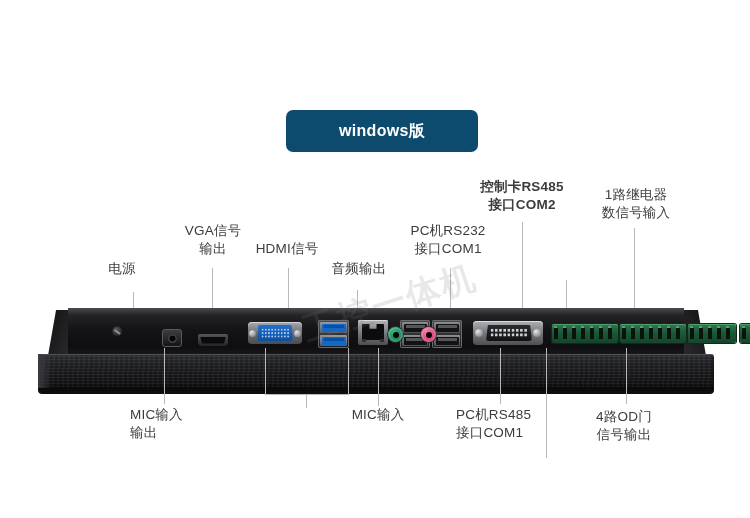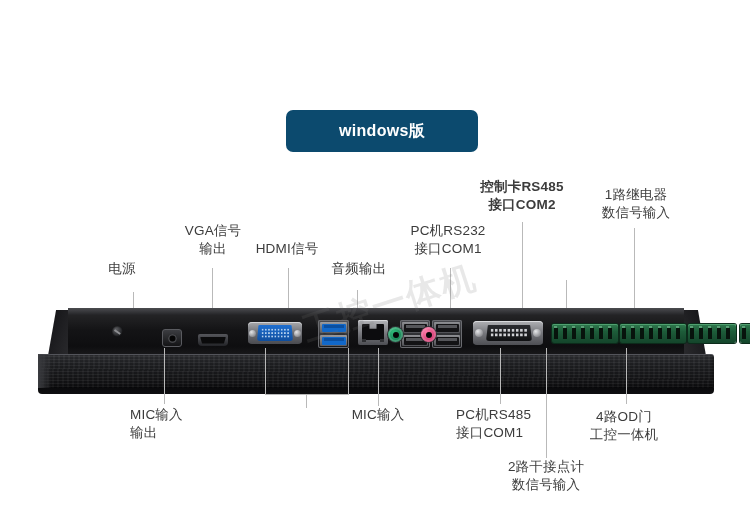--- a/index.html
+++ b/index.html
@@ -368,18 +368,16 @@
   <div class="vline" style="left:378px;top:348px;height:58px;"></div>
   <div class="vline" style="left:500px;top:348px;height:56px;"></div>
   <div class="vline" style="left:546px;top:348px;height:110px;"></div>
   <div class="vline" style="left:626px;top:348px;height:56px;"></div>
 
   <div class="lbl" style="left:130px;top:406px;width:96px;">MIC输入
 输出</div>
   <div class="lbl c" style="left:336px;top:406px;width:84px;">MIC输入</div>
   <div class="lbl" style="left:456px;top:406px;width:96px;">PC机RS485
 接口COM1</div>
-  <div class="lbl c" style="left:494px;top:458px;width:104px;">2路干接点计
-数信号输入</div>
   <div class="lbl c" style="left:578px;top:408px;width:92px;">4路OD门
-工控一体机</div>
+信号输出</div>
 
 </div>
 
 </body></html>

